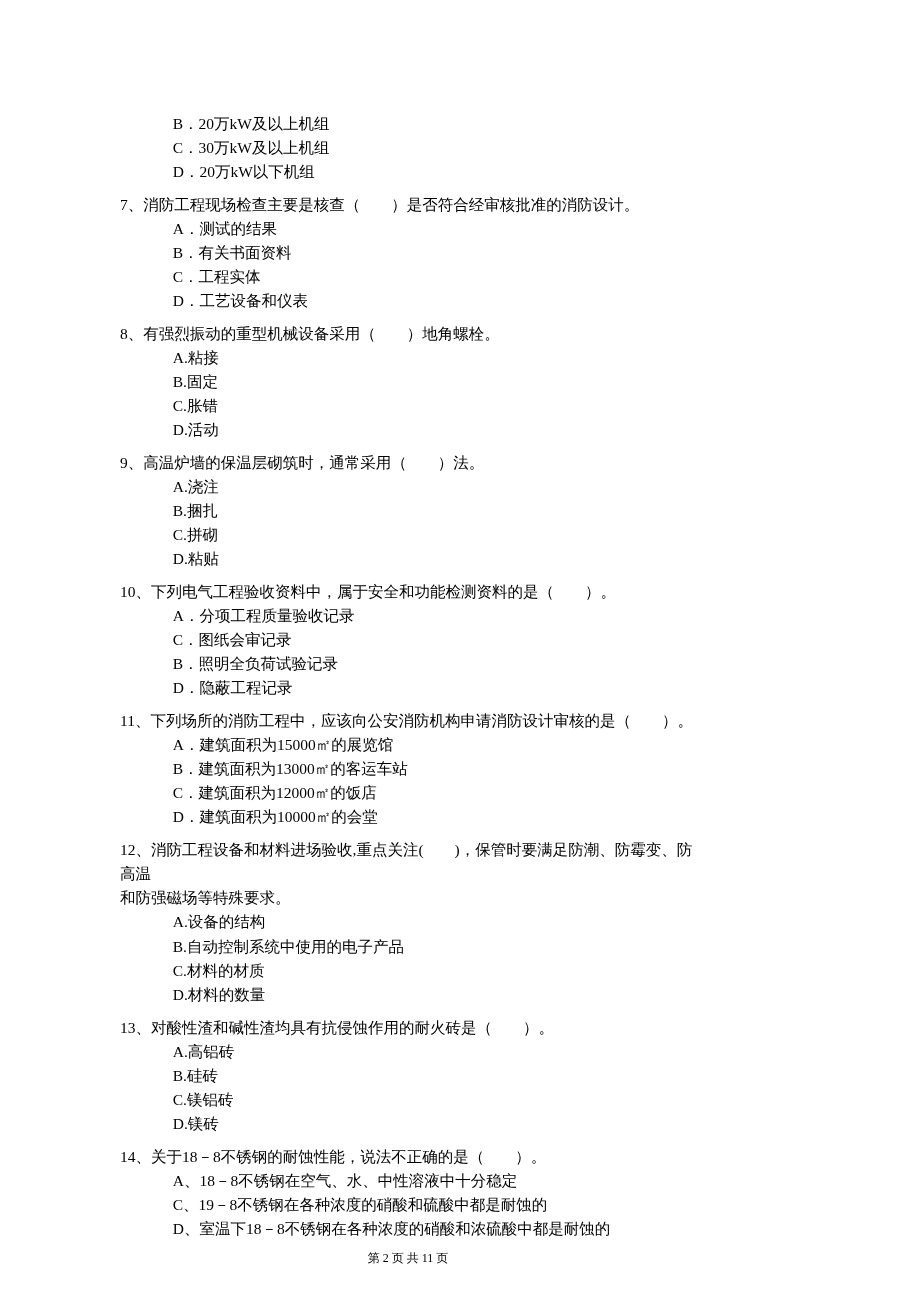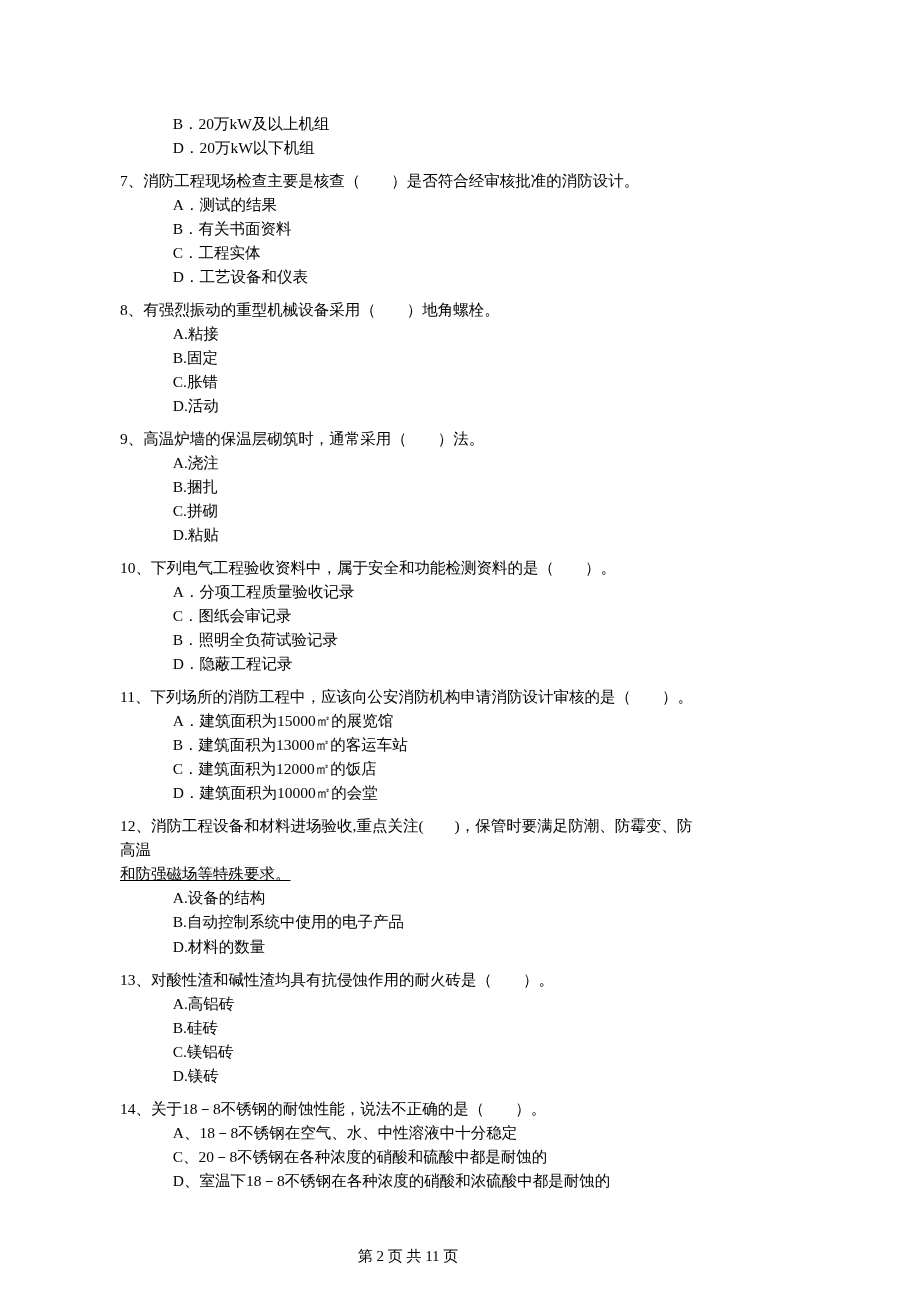--- a/index.html
+++ b/index.html
@@ -22,38 +22,38 @@
   }
   .opt-line {
     padding-left: 3.4em;
   }
   .q-line {
     padding-left: 0;
     margin-top: 9px;
   }
   .q-line-cont {
     padding-left: 0;
-    text-decoration: underline;
   }
   .footer {
     position: absolute;
     bottom: 34px;
     left: 0;
     width: 100%;
     text-align: center;
-    font-size: 15px;
+    font-size: 12px;
   }
 </style>
 </head>
 <body>
 
 <div class="page">
   <div class="content">
 
     <div class="opt-line">B．20万kW及以上机组</div>
+    <div class="opt-line">C．30万kW及以上机组</div>
     <div class="opt-line">D．20万kW以下机组</div>
 
     <div class="q-line"><span>7、</span><span>消防工程现场检查主要是核查（　　）是否符合经审核批准的消防设计。</span></div>
     <div class="opt-line">A．测试的结果</div>
     <div class="opt-line">B．有关书面资料</div>
     <div class="opt-line">C．工程实体</div>
     <div class="opt-line">D．工艺设备和仪表</div>
 
     <div class="q-line"><span>8、</span><span>有强烈振动的重型机械设备采用（　　）地角螺栓。</span></div>
     <div class="opt-line">A.粘接</div>
@@ -76,29 +76,30 @@
     <div class="q-line"><span>11、</span><span>下列场所的消防工程中，应该向公安消防机构申请消防设计审核的是（　　）。</span></div>
     <div class="opt-line">A．建筑面积为15000㎡的展览馆</div>
     <div class="opt-line">B．建筑面积为13000㎡的客运车站</div>
     <div class="opt-line">C．建筑面积为12000㎡的饭店</div>
     <div class="opt-line">D．建筑面积为10000㎡的会堂</div>
 
     <div class="q-line"><span>12、</span><span>消防工程设备和材料进场验收,重点关注(　　)，保管时要满足防潮、防霉变、防高温</span></div>
     <div class="q-line-cont">和防强磁场等特殊要求。</div>
     <div class="opt-line">A.设备的结构</div>
     <div class="opt-line">B.自动控制系统中使用的电子产品</div>
+    <div class="opt-line">C.材料的材质</div>
     <div class="opt-line">D.材料的数量</div>
 
     <div class="q-line"><span>13、</span><span>对酸性渣和碱性渣均具有抗侵蚀作用的耐火砖是（　　）。</span></div>
     <div class="opt-line">A.高铝砖</div>
     <div class="opt-line">B.硅砖</div>
     <div class="opt-line">C.镁铝砖</div>
     <div class="opt-line">D.镁砖</div>
 
     <div class="q-line"><span>14、</span><span>关于18－8不锈钢的耐蚀性能，说法不正确的是（　　）。</span></div>
     <div class="opt-line">A、18－8不锈钢在空气、水、中性溶液中十分稳定</div>
-    <div class="opt-line">C、20－8不锈钢在各种浓度的硝酸和硫酸中都是耐蚀的</div>
+    <div class="opt-line">C、19－8不锈钢在各种浓度的硝酸和硫酸中都是耐蚀的</div>
     <div class="opt-line">D、室温下18－8不锈钢在各种浓度的硝酸和浓硫酸中都是耐蚀的</div>
 
   </div>
 
   <div class="footer">第 2 页 共 11 页</div>
 </div>
 
 </body></html>

